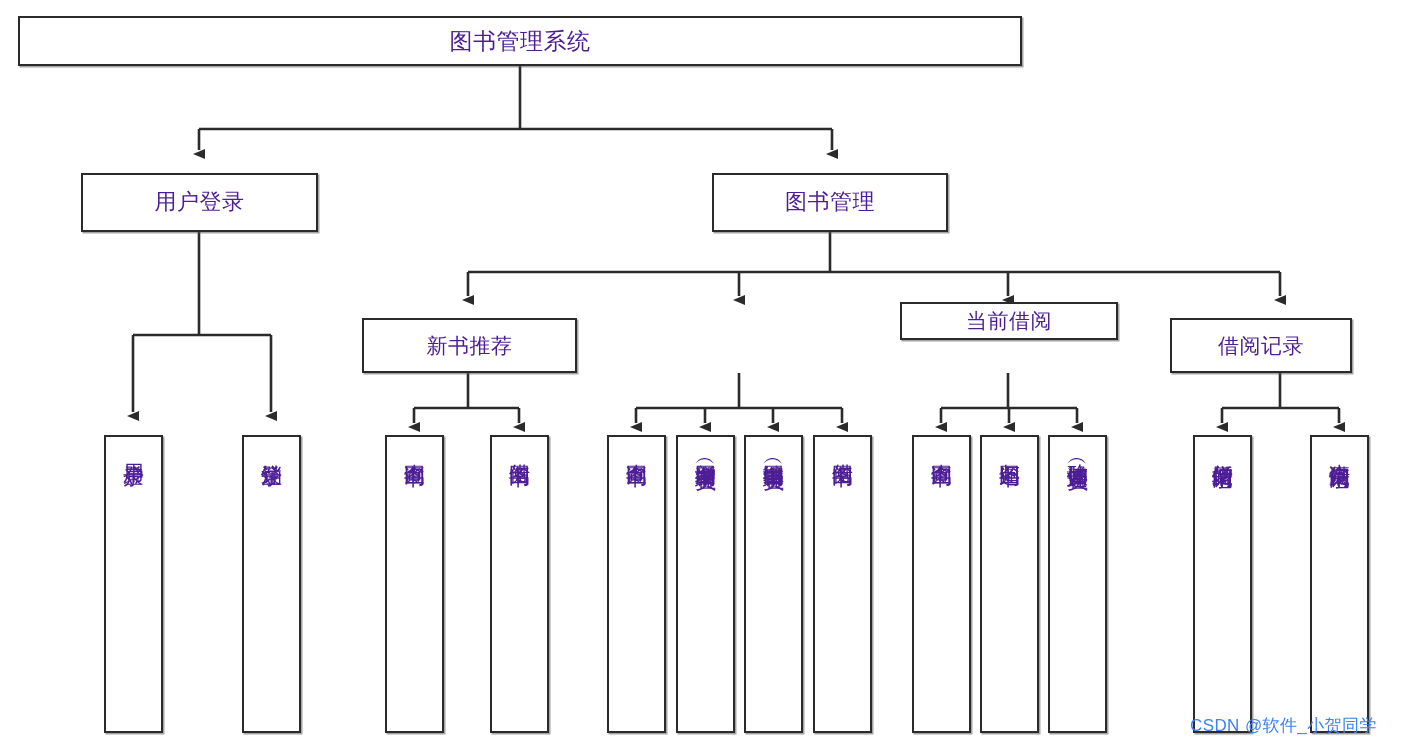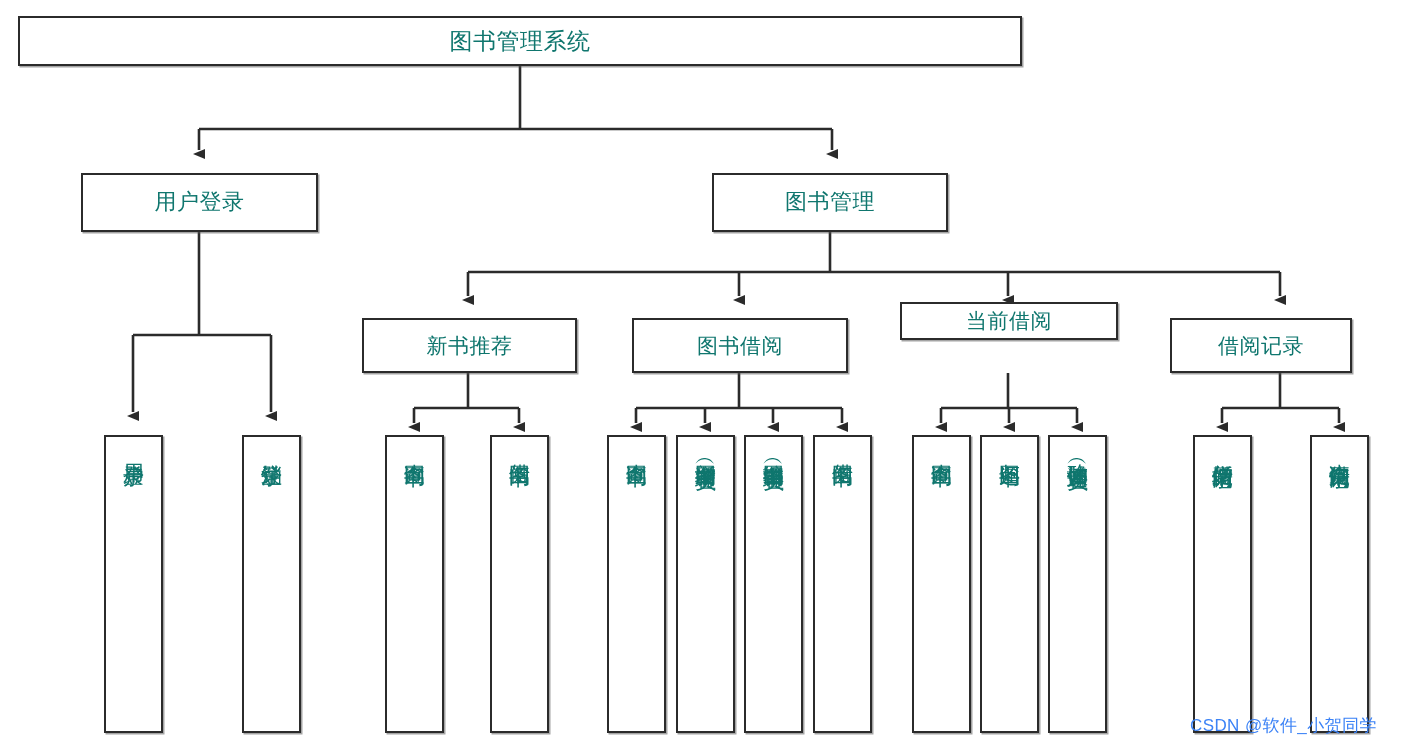--- a/index.html
+++ b/index.html
@@ -28,21 +28,21 @@
   }
   .node {
     position: absolute;
     box-sizing: border-box;
     background: #ffffff;
     border: 2px solid #2b2b2b;
     box-shadow: 1.5px 1.5px 0 0 rgba(90,90,90,0.55);
     display: flex;
     align-items: center;
     justify-content: center;
-    color: #0f766e;
+    color: #4c1d95;
   }
   .node .label {
     text-align: center;
     line-height: 1.22;
     letter-spacing: 0.5px;
   }
   
   .tier-root .label {
     font-size: 23px;
   }
@@ -140,23 +140,20 @@
   <div class="node tier-1" style="left:81px; top:173px; width:237px; height:59px;">
     <span class="label">用户登录</span>
   </div>
   <div class="node tier-2" style="left:362px; top:318px; width:215px; height:55px;">
     <span class="label">新书推荐</span>
   </div>
 
   <div class="node tier-1" style="left:712px; top:173px; width:236px; height:59px;">
     <span class="label">图书管理</span>
   </div>
-  <div class="node tier-2" style="left:632px; top:318px; width:216px; height:55px;">
-    <span class="label">图书借阅</span>
-  </div>
   <div class="node tier-2" style="left:900px; top:302px; width:218px; height:38px;">
     <span class="label">当前借阅</span>
   </div>
   <div class="node tier-2" style="left:1170px; top:318px; width:182px; height:55px;">
     <span class="label">借阅记录</span>
   </div>
 
   <div class="node tier-3" style="left:104px; top:435px; width:59px; height:298px;">
     <span class="label">用户登录</span>
   </div>

